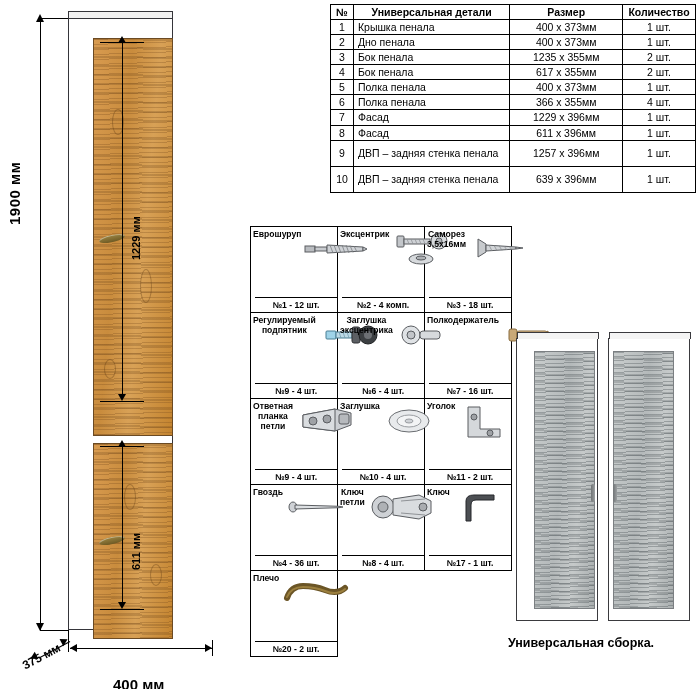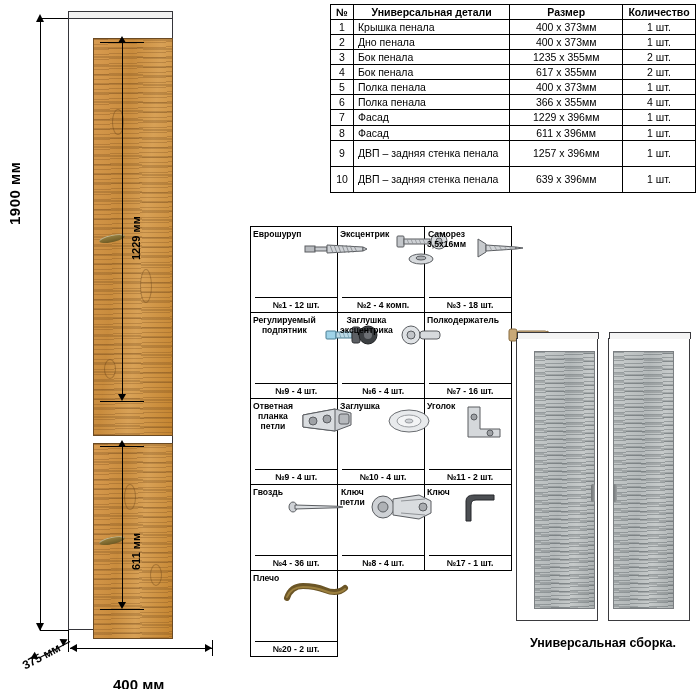--- a/index.html
+++ b/index.html
@@ -158,21 +158,21 @@
         rgba(255,255,255,0) 2px, rgba(255,255,255,0) 8px),
       linear-gradient(95deg, #c9cdcd 0%, #b4b9ba 45%, #c6caca 70%, #a9aeaf 100%);
   }
   .as-door.l { left: 17px; }
   .as-door.r { left: 4px; }
   .as-handle {
     position: absolute; width: 4px; height: 18px; border-radius: 2px;
     background: linear-gradient(90deg,#6f7375,#9a9ea0);
   }
   .as-caption {
-    position: absolute; left: 0; top: 298px; width: 190px; text-align: center;
+    position: absolute; left: 0; top: 298px; width: 190px; text-align: left;
     font-size: 12.5px; font-weight: bold;
   }
   .as-top {
     position: absolute; width: 82px; height: 7px; top: -7px;
     background: #f4f4f4; border: 1.4px solid #3a3a3e; border-bottom: none;
   }
 </style>
 </head>
 <body>
 

